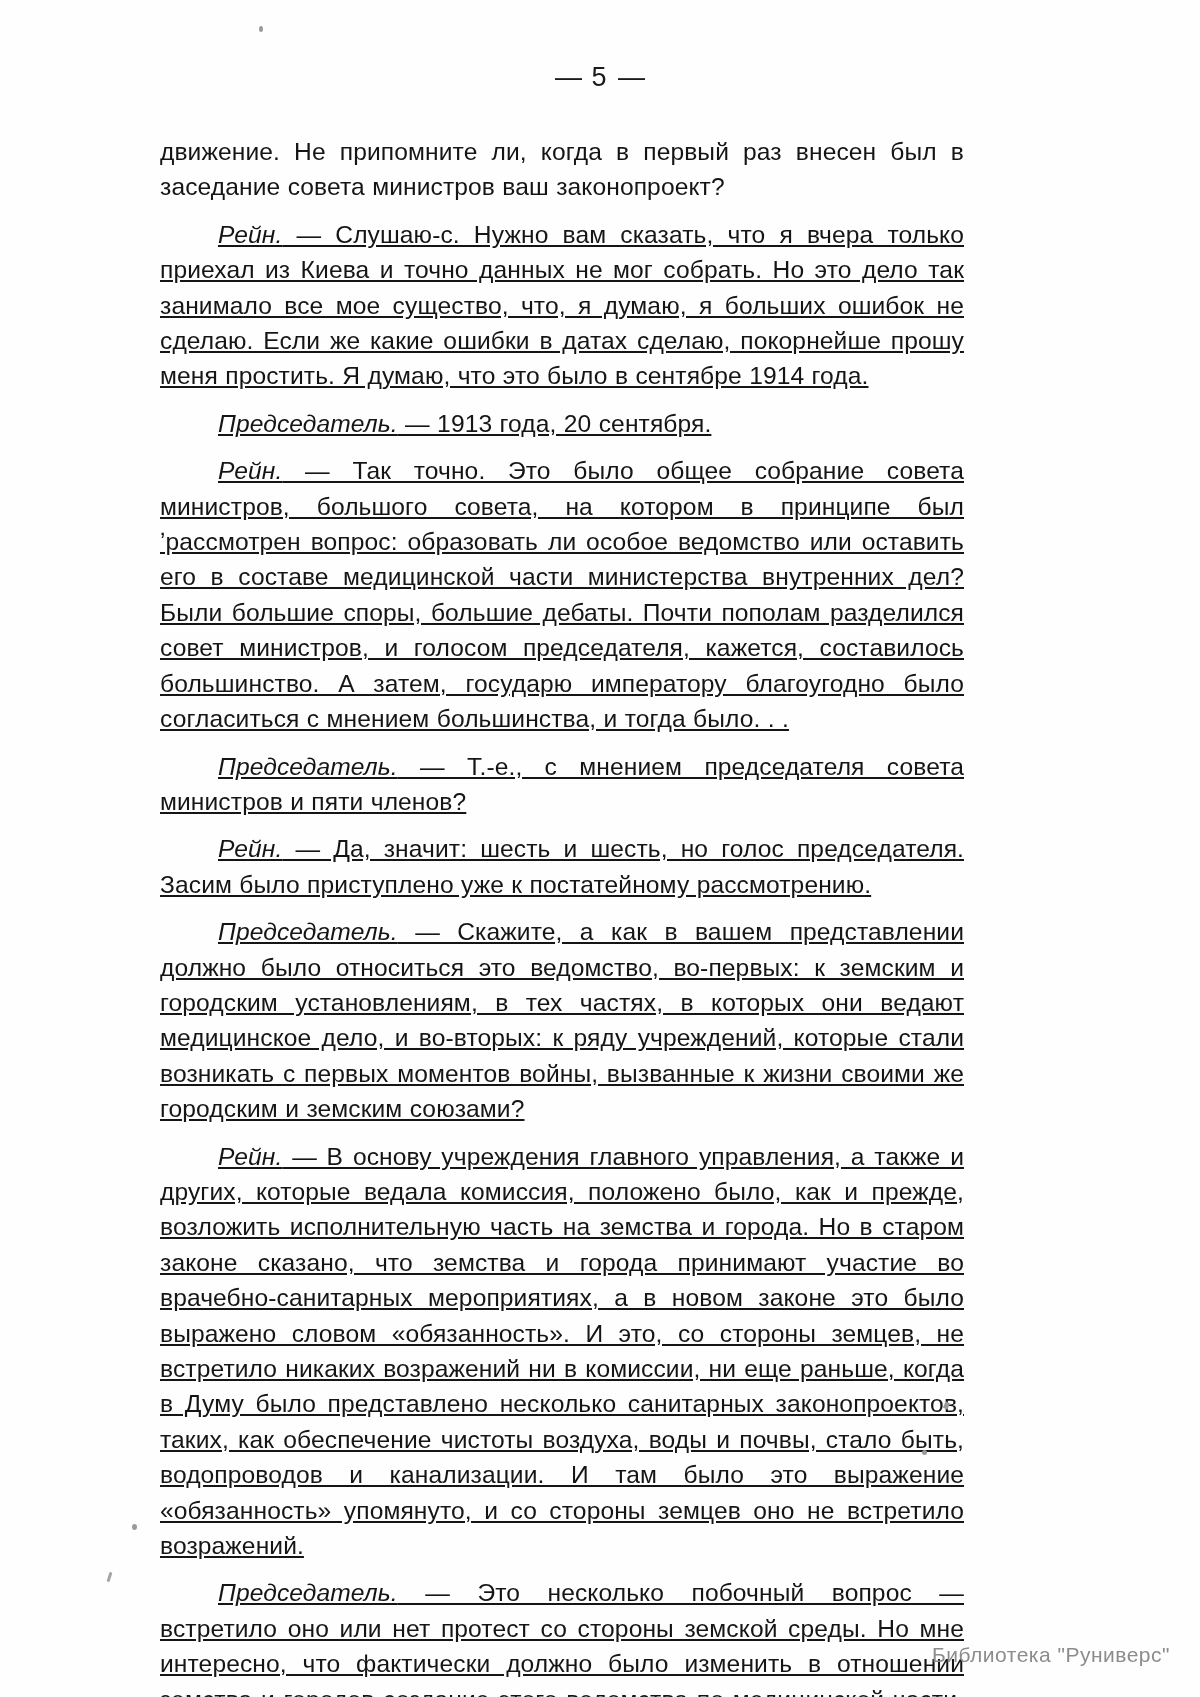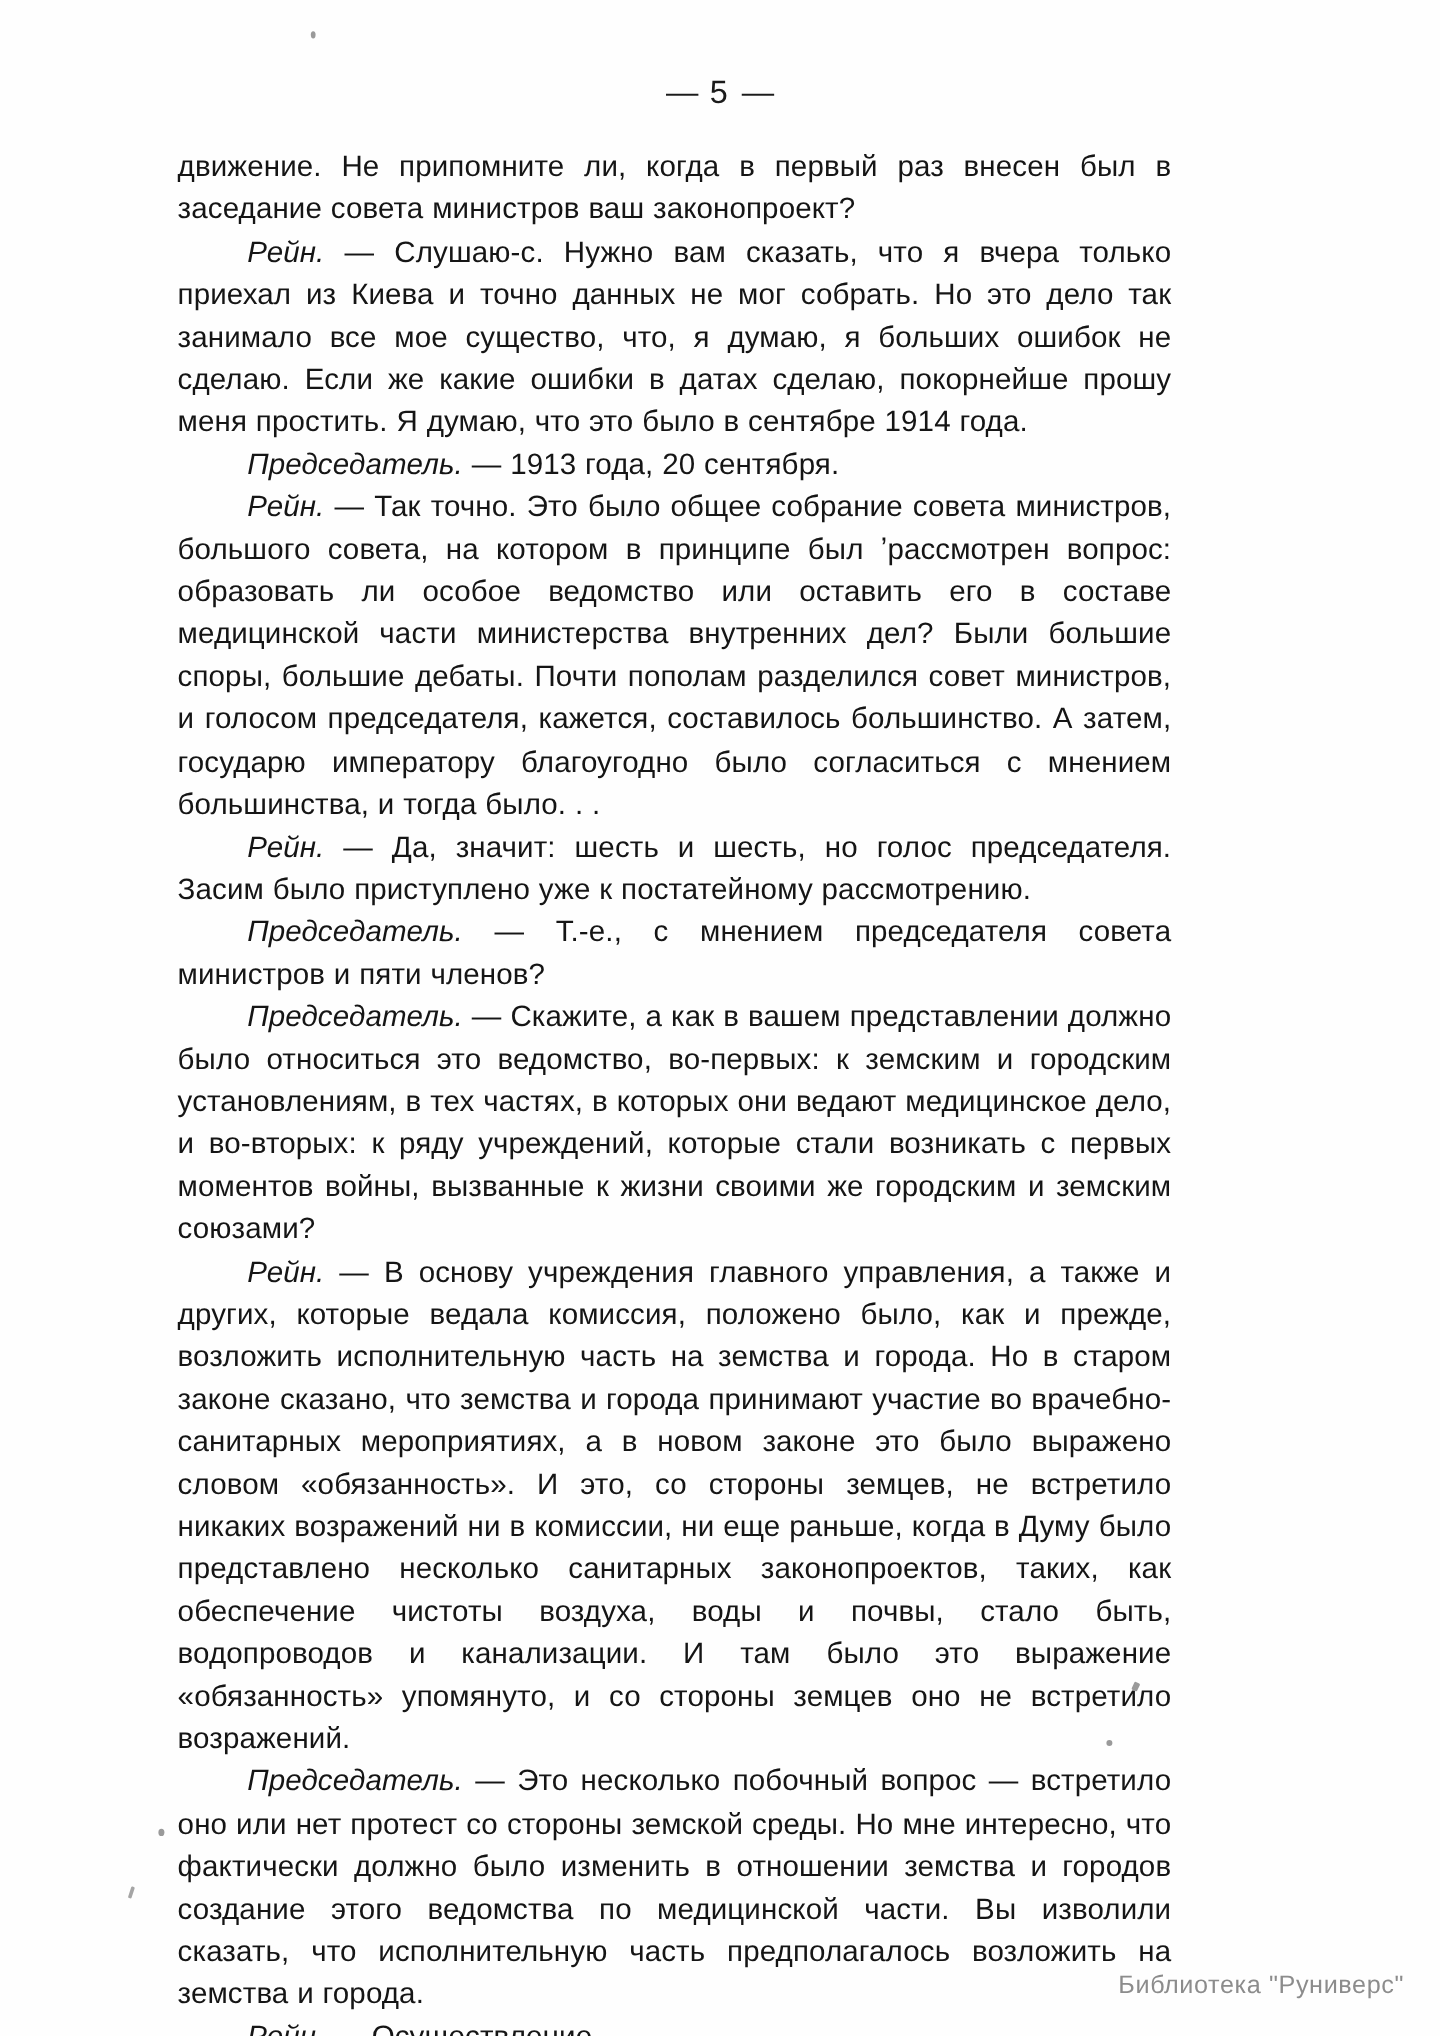--- a/index.html
+++ b/index.html
@@ -43,25 +43,26 @@
     width: 828px;
     font-size: 24.6px;
     line-height: 35.4px;
     text-align: justify;
     color: #151515;
     font-family: "Liberation Sans", sans-serif;
     letter-spacing: 0.1px;
     word-spacing: 0.4px;
   }
   .para {
-    margin: 0;
+    margin: 12px;
     text-indent: 0;
   }
   .para.indent {
     text-indent: 58px;
+    text-decoration: underline;
   }
   .speaker {
     font-style: italic;
   }
   .last-line {
     text-align: left;
   }
   .footer-credit {
     position: absolute;
     right: 30px;
@@ -91,22 +92,22 @@
     <span class="dash">—</span>
     <span>5</span>
     <span class="dash">—</span>
   </div>
 
   <div class="text-body">
     <p class="para"><span>движение. Не припомните ли, когда в первый раз внесен был в заседание совета министров ваш законопроект?</span></p>
     <p class="para indent"><span class="speaker">Рейн.</span><span> — Слушаю-с. Нужно вам сказать, что я вчера только приехал из Киева и точно данных не мог собрать. Но это дело так занимало все мое существо, что, я думаю, я больших ошибок не сделаю. Если же какие ошибки в датах сделаю, покорнейше прошу меня простить. Я думаю, что это было в сентябре 1914 года.</span></p>
     <p class="para indent"><span class="speaker">Председатель.</span><span> — 1913 года, 20 сентября.</span></p>
     <p class="para indent"><span class="speaker">Рейн.</span><span> — Так точно. Это было общее собрание совета министров, большого совета, на котором в принципе был ʼрассмотрен вопрос: образовать ли особое ведомство или оставить его в составе медицинской части министерства внутренних дел? Были большие споры, большие дебаты. Почти пополам разделился совет министров, и голосом председателя, кажется, составилось большинство. А затем, государю императору благоугодно было согласиться с мнением большинства, и тогда было. . .</span></p>
+    <p class="para indent"><span class="speaker">Председатель.</span><span> — Т.-е., с мнением председателя совета министров и пяти членов?</span></p>
     <p class="para indent"><span class="speaker">Рейн.</span><span> — Да, значит: шесть и шесть, но голос председателя. Засим было приступлено уже к постатейному рассмотрению.</span></p>
-    <p class="para indent"><span class="speaker">Председатель.</span><span> — Т.-е., с мнением председателя совета министров и пяти членов?</span></p>
     <p class="para indent"><span class="speaker">Председатель.</span><span> — Скажите, а как в вашем представлении должно было относиться это ведомство, во-первых: к земским и городским установлениям, в тех частях, в которых они ведают медицинское дело, и во-вторых: к ряду учреждений, которые стали возникать с первых моментов войны, вызванные к жизни своими же городским и земским союзами?</span></p>
     <p class="para indent"><span class="speaker">Рейн.</span><span> — В основу учреждения главного управления, а также и других, которые ведала комиссия, положено было, как и прежде, возложить исполнительную часть на земства и города. Но в старом законе сказано, что земства и города принимают участие во врачебно-санитарных мероприятиях, а в новом законе это было выражено словом «обязанность». И это, со стороны земцев, не встретило никаких возражений ни в комиссии, ни еще раньше, когда в Думу было представлено несколько санитарных законопроектов, таких, как обеспечение чистоты воздуха, воды и почвы, стало быть, водопроводов и канализации. И там было это выражение «обязанность» упомянуто, и со стороны земцев оно не встретило возражений.</span></p>
     <p class="para indent"><span class="speaker">Председатель.</span><span> — Это несколько побочный вопрос — встретило оно или нет протест со стороны земской среды. Но мне интересно, что фактически должно было изменить в отношении земства и городов создание этого ведомства по медицинской части. Вы изволили сказать, что исполнительную часть предполагалось возложить на земства и города.</span></p>
     <p class="para indent last-line"><span class="speaker">Рейн.</span><span> — Осуществление.</span></p>
   </div>
 
   <div class="speck s1"></div>
   <div class="speck s2"></div>
   <div class="speck s3"></div>
   <div class="speck s4"></div>

